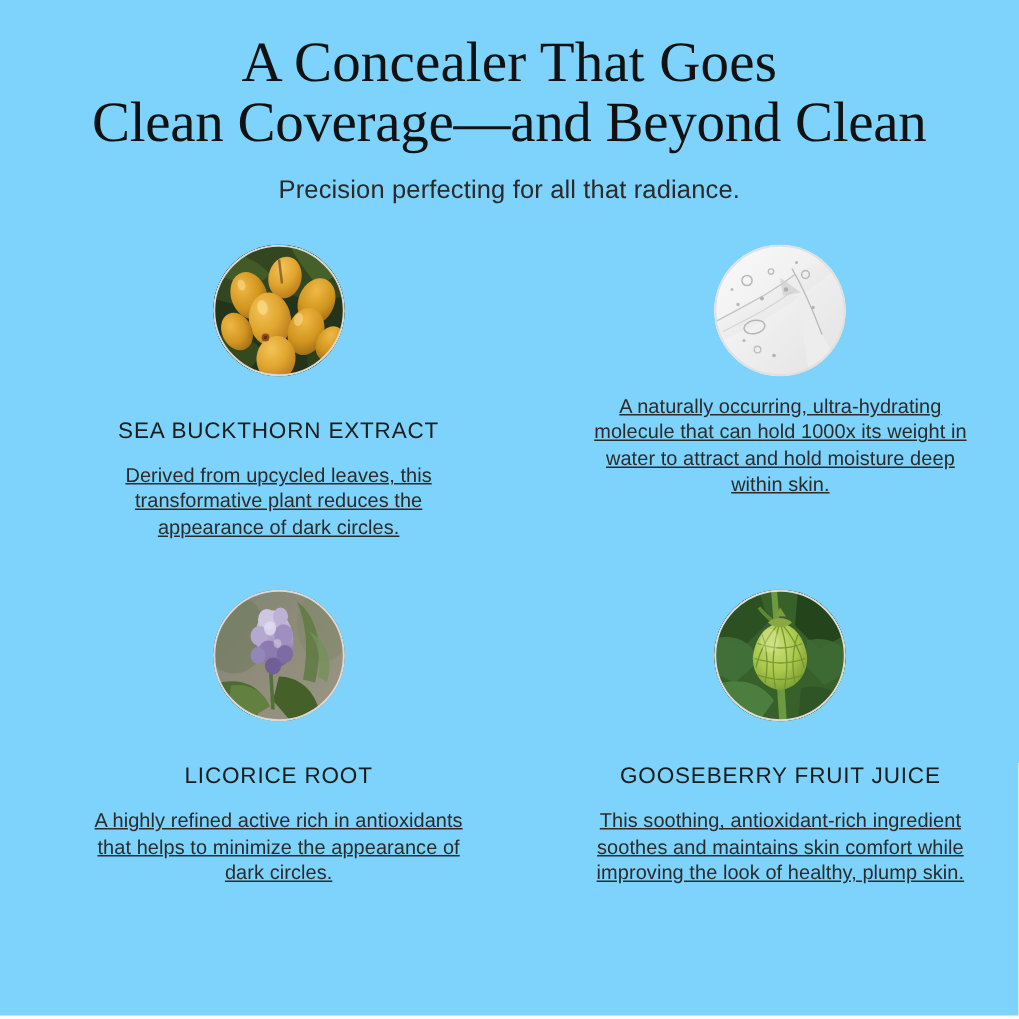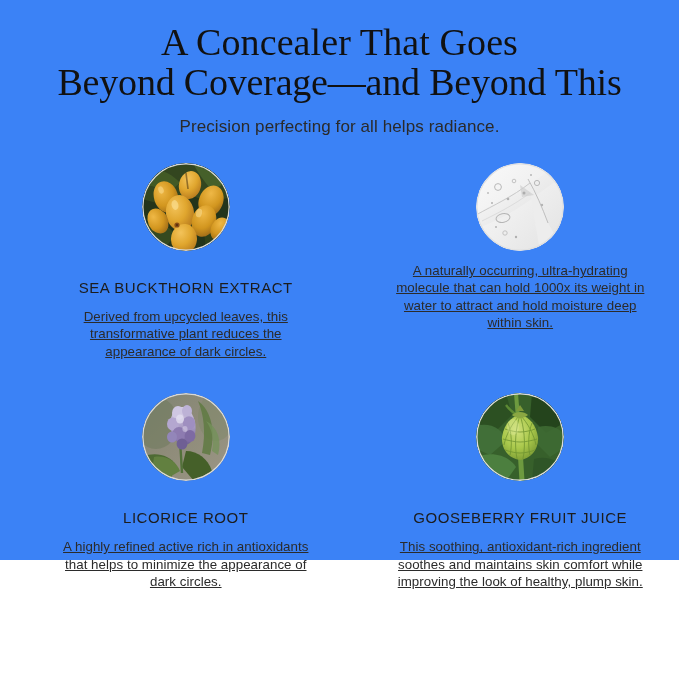--- a/index.html
+++ b/index.html
@@ -14,22 +14,22 @@
   body {
     font-family: "Liberation Sans", sans-serif;
     color: #1a1a1a;
     -webkit-font-smoothing: antialiased;
     overflow: hidden;
   }
 
   .page {
     position: relative;
     width: 679px;
-    height: 560px;
-    background: #3b82f6;
+    height: 677px;
+    background: #7dd3fc;
   }
 
   
   .header {
     padding-top: 22px;
     text-align: center;
   }
 
   .headline {
     font-family: "Liberation Serif", "DejaVu Serif", serif;
@@ -111,23 +111,23 @@
   .card-right .card-body { width: 252px; }
 </style>
 </head>
 <body>
 
 <div class="page">
 
   <div class="header">
     <h1 class="headline">
       <span class="hl-line hl-line-1">A Concealer That Goes</span>
-      <span class="hl-line hl-line-2">Beyond Coverage—and Beyond This</span>
+      <span class="hl-line hl-line-2">Clean Coverage—and Beyond Clean</span>
     </h1>
-    <p class="subtitle">Precision perfecting for all helps radiance.</p>
+    <p class="subtitle">Precision perfecting for all that radiance.</p>
   </div>
 
   <div class="grid">
 
     <div class="card card-left">
       <div class="thumb">
         <svg viewBox="0 0 88 88" xmlns="http://www.w3.org/2000/svg" aria-hidden="true">
           <defs>
             <radialGradient id="berryA" cx="35%" cy="30%" r="75%">
               <stop offset="0%" stop-color="#f3c35a"></stop>

